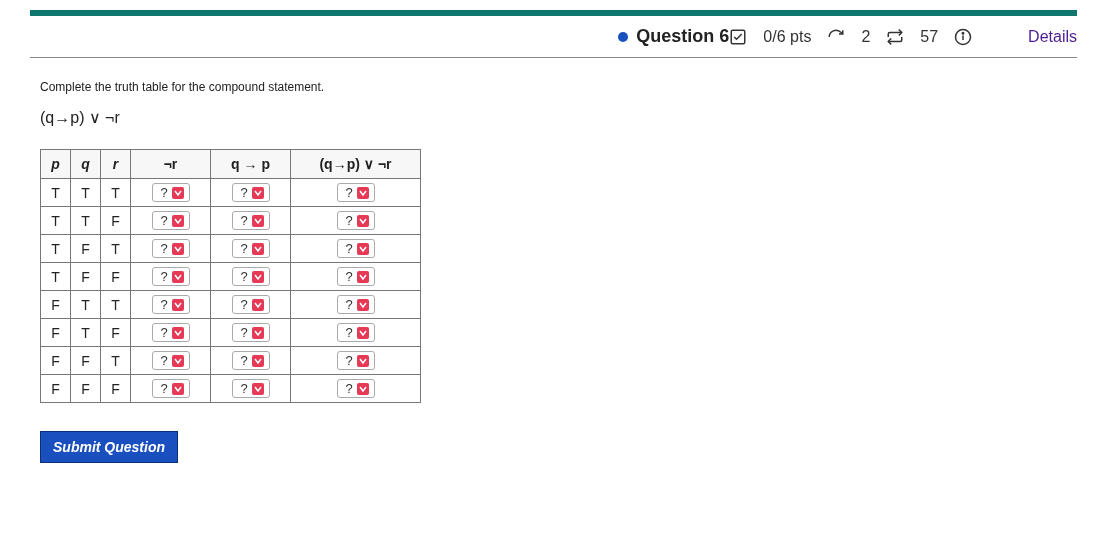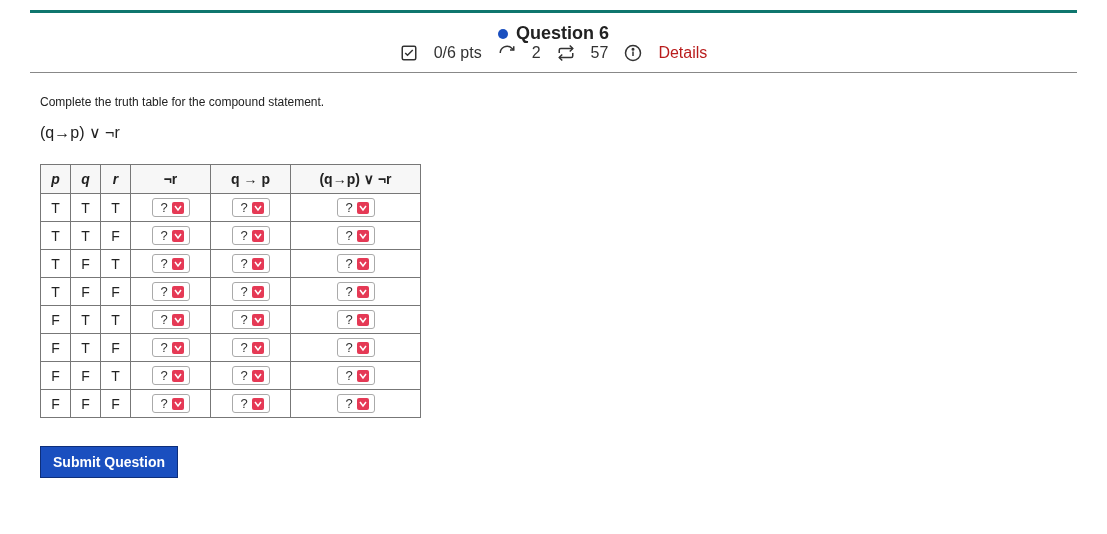--- a/index.html
+++ b/index.html
@@ -1,37 +1,37 @@
 <!DOCTYPE html>
 <html><head>
 <meta charset="utf-8">
 <style>
 * { box-sizing: border-box; margin: 0; padding: 0; }
 body { font-family: Arial, Helvetica, sans-serif; background: #fff; width: 1107px; height: 534px; padding: 10px 30px; color: #222; }
-.qhead { display: flex; justify-content: center; align-items: center; border-top: 3px solid #0f766e; border-bottom: 1px solid #888; padding: 10px 0; margin-bottom: 22px; flex-direction: column; }
+.qhead { display: flex; justify-content: flex-end; align-items: center; border-top: 6px solid #0f766e; border-bottom: 1px solid #888; padding: 10px 0; margin-bottom: 22px; }
 .qtitle { display: flex; align-items: center; gap: 8px; font-size: 18px; font-weight: 600; }
 .bullet { width: 10px; height: 10px; background: #1a4fbf; border-radius: 50%; display: inline-block; }
 .meta { display: flex; align-items: center; gap: 16px; font-size: 16px; color: #333; }
 .meta .ico { display: inline-flex; width: 18px; height: 18px; }
 .meta .ico svg { width: 100%; height: 100%; }
-.details { color: #b91c1c; }
+.details { color: #4c1d95; margin-left: 40px; }
 .content { padding-left: 10px; }
 .prompt { font-size: 12px; margin-bottom: 14px; }
 .expr { font-size: 16px; margin-bottom: 22px; }
 table.tt { border-collapse: collapse; }
 table.tt th, table.tt td { border: 1px solid #777; text-align: center; font-size: 14px; padding: 4px 6px; background: #fff; }
 table.tt th { font-style: italic; font-weight: 600; background: #f7f7f7; padding: 6px 8px; }
 table.tt th.wide { font-style: normal; }
 .w-p { width: 30px; } .w-q { width: 30px; } .w-r { width: 30px; }
 .w-nr { width: 80px; } .w-qp { width: 80px; } .w-res { width: 130px; }
 .sel { display: inline-flex; align-items: center; justify-content: center; gap: 4px; border: 1px solid #aaa; border-radius: 3px; padding: 1px 3px 1px 6px; font-size: 13px; background: #fff; cursor: pointer; min-width: 38px; }
 .sel .q { color: #333; }
 .sel .dd { width: 12px; height: 12px; background: #e53955; border-radius: 2px; display: inline-flex; align-items: center; justify-content: center; }
 .sel .dd svg { width: 10px; height: 10px; }
-.submit { margin-top: 28px; background: #1a4fbf; border: 1px solid #0d2e7a; color: #fff; font-size: 14px; font-weight: 600; padding: 7px 12px; cursor: pointer; }
+.submit { margin-top: 28px; background: #1a4fbf; border: 1px solid #0d2e7a; color: #fff; font-size: 14px; font-weight: 600; padding: 7px 12px; cursor: pointer; font-style: italic; }
 </style>
 </head>
 <body>
 
 <div class="qhead">
   <div class="qtitle">
     <span class="bullet"></span>
     <span>Question 6</span>
   </div>
   <div class="meta">

